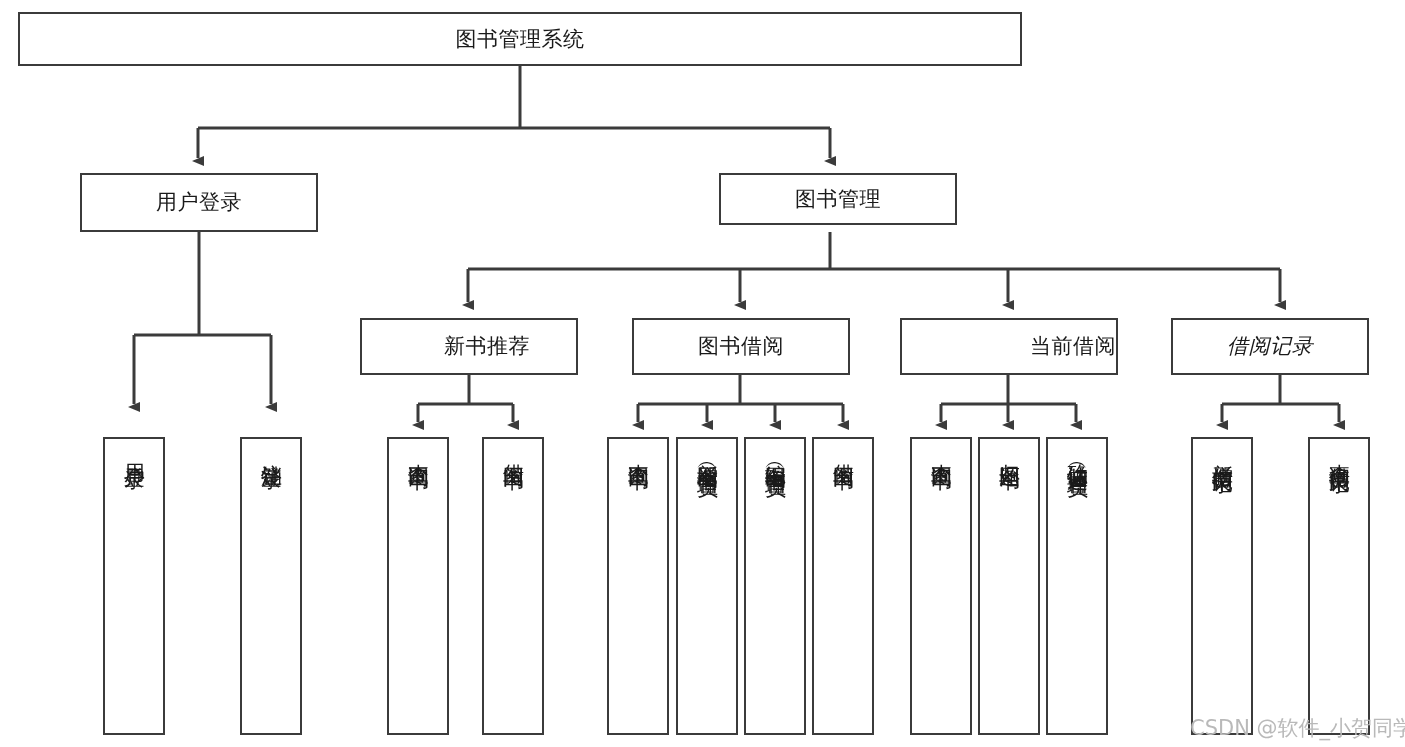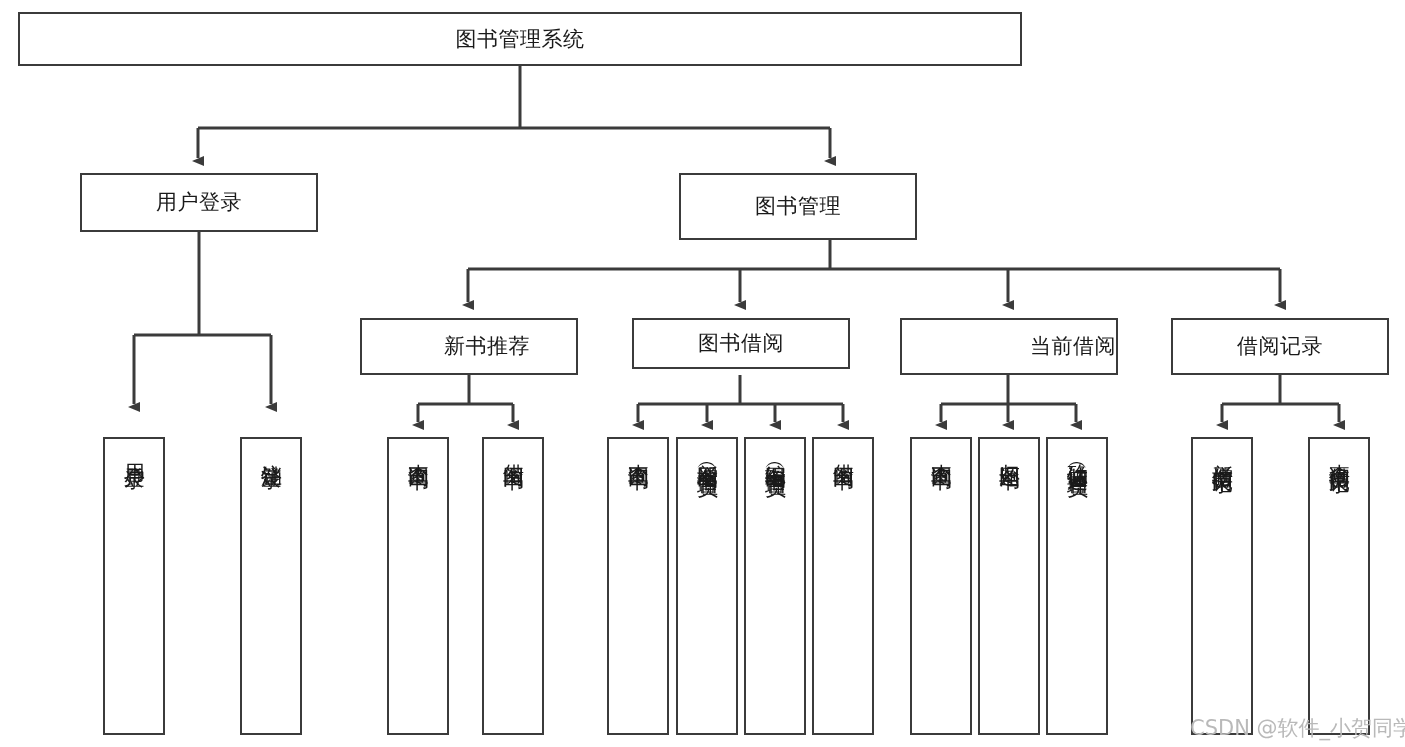--- a/index.html
+++ b/index.html
@@ -120,34 +120,34 @@
     </g>
   </svg>
 
   <div class="node horizontal" style="left:18px; top:12px; width:1004px; height:54px;">
     <span class="node-label">图书管理系统</span>
   </div>
 
   <div class="node horizontal" style="left:80px; top:173px; width:238px; height:59px;">
     <span class="node-label">用户登录</span>
   </div>
-  <div class="node horizontal" style="left:679px; top:173px; width:238px; height:67px;">
+  <div class="node horizontal" style="left:719px; top:173px; width:238px; height:52px;">
     <span class="node-label">图书管理</span>
   </div>
 
   <div class="node horizontal" style="left:360px; top:318px; width:218px; height:57px;padding-left:36px;">
     <span class="node-label">新书推荐</span>
   </div>
-  <div class="node horizontal" style="left:632px; top:318px; width:218px; height:51px;">
+  <div class="node horizontal" style="left:632px; top:318px; width:218px; height:57px;">
     <span class="node-label">图书借阅</span>
   </div>
   <div class="node horizontal" style="left:900px; top:318px; width:218px; height:57px;justify-content:flex-end;">
     <span class="node-label">当前借阅</span>
   </div>
-  <div class="node horizontal" style="left:1171px; top:318px; width:218px; height:57px;">
+  <div class="node horizontal" style="left:1171px; top:318px; width:198px; height:57px;font-style:italic;">
     <span class="node-label">借阅记录</span>
   </div>
 
   <div class="node vertical" style="left:103px; top:437px; width:62px; height:298px;">
     <span class="node-label">用户登录</span>
   </div>
   <div class="node vertical" style="left:240px; top:437px; width:62px; height:298px;">
     <span class="node-label">注销登录</span>
   </div>
 

